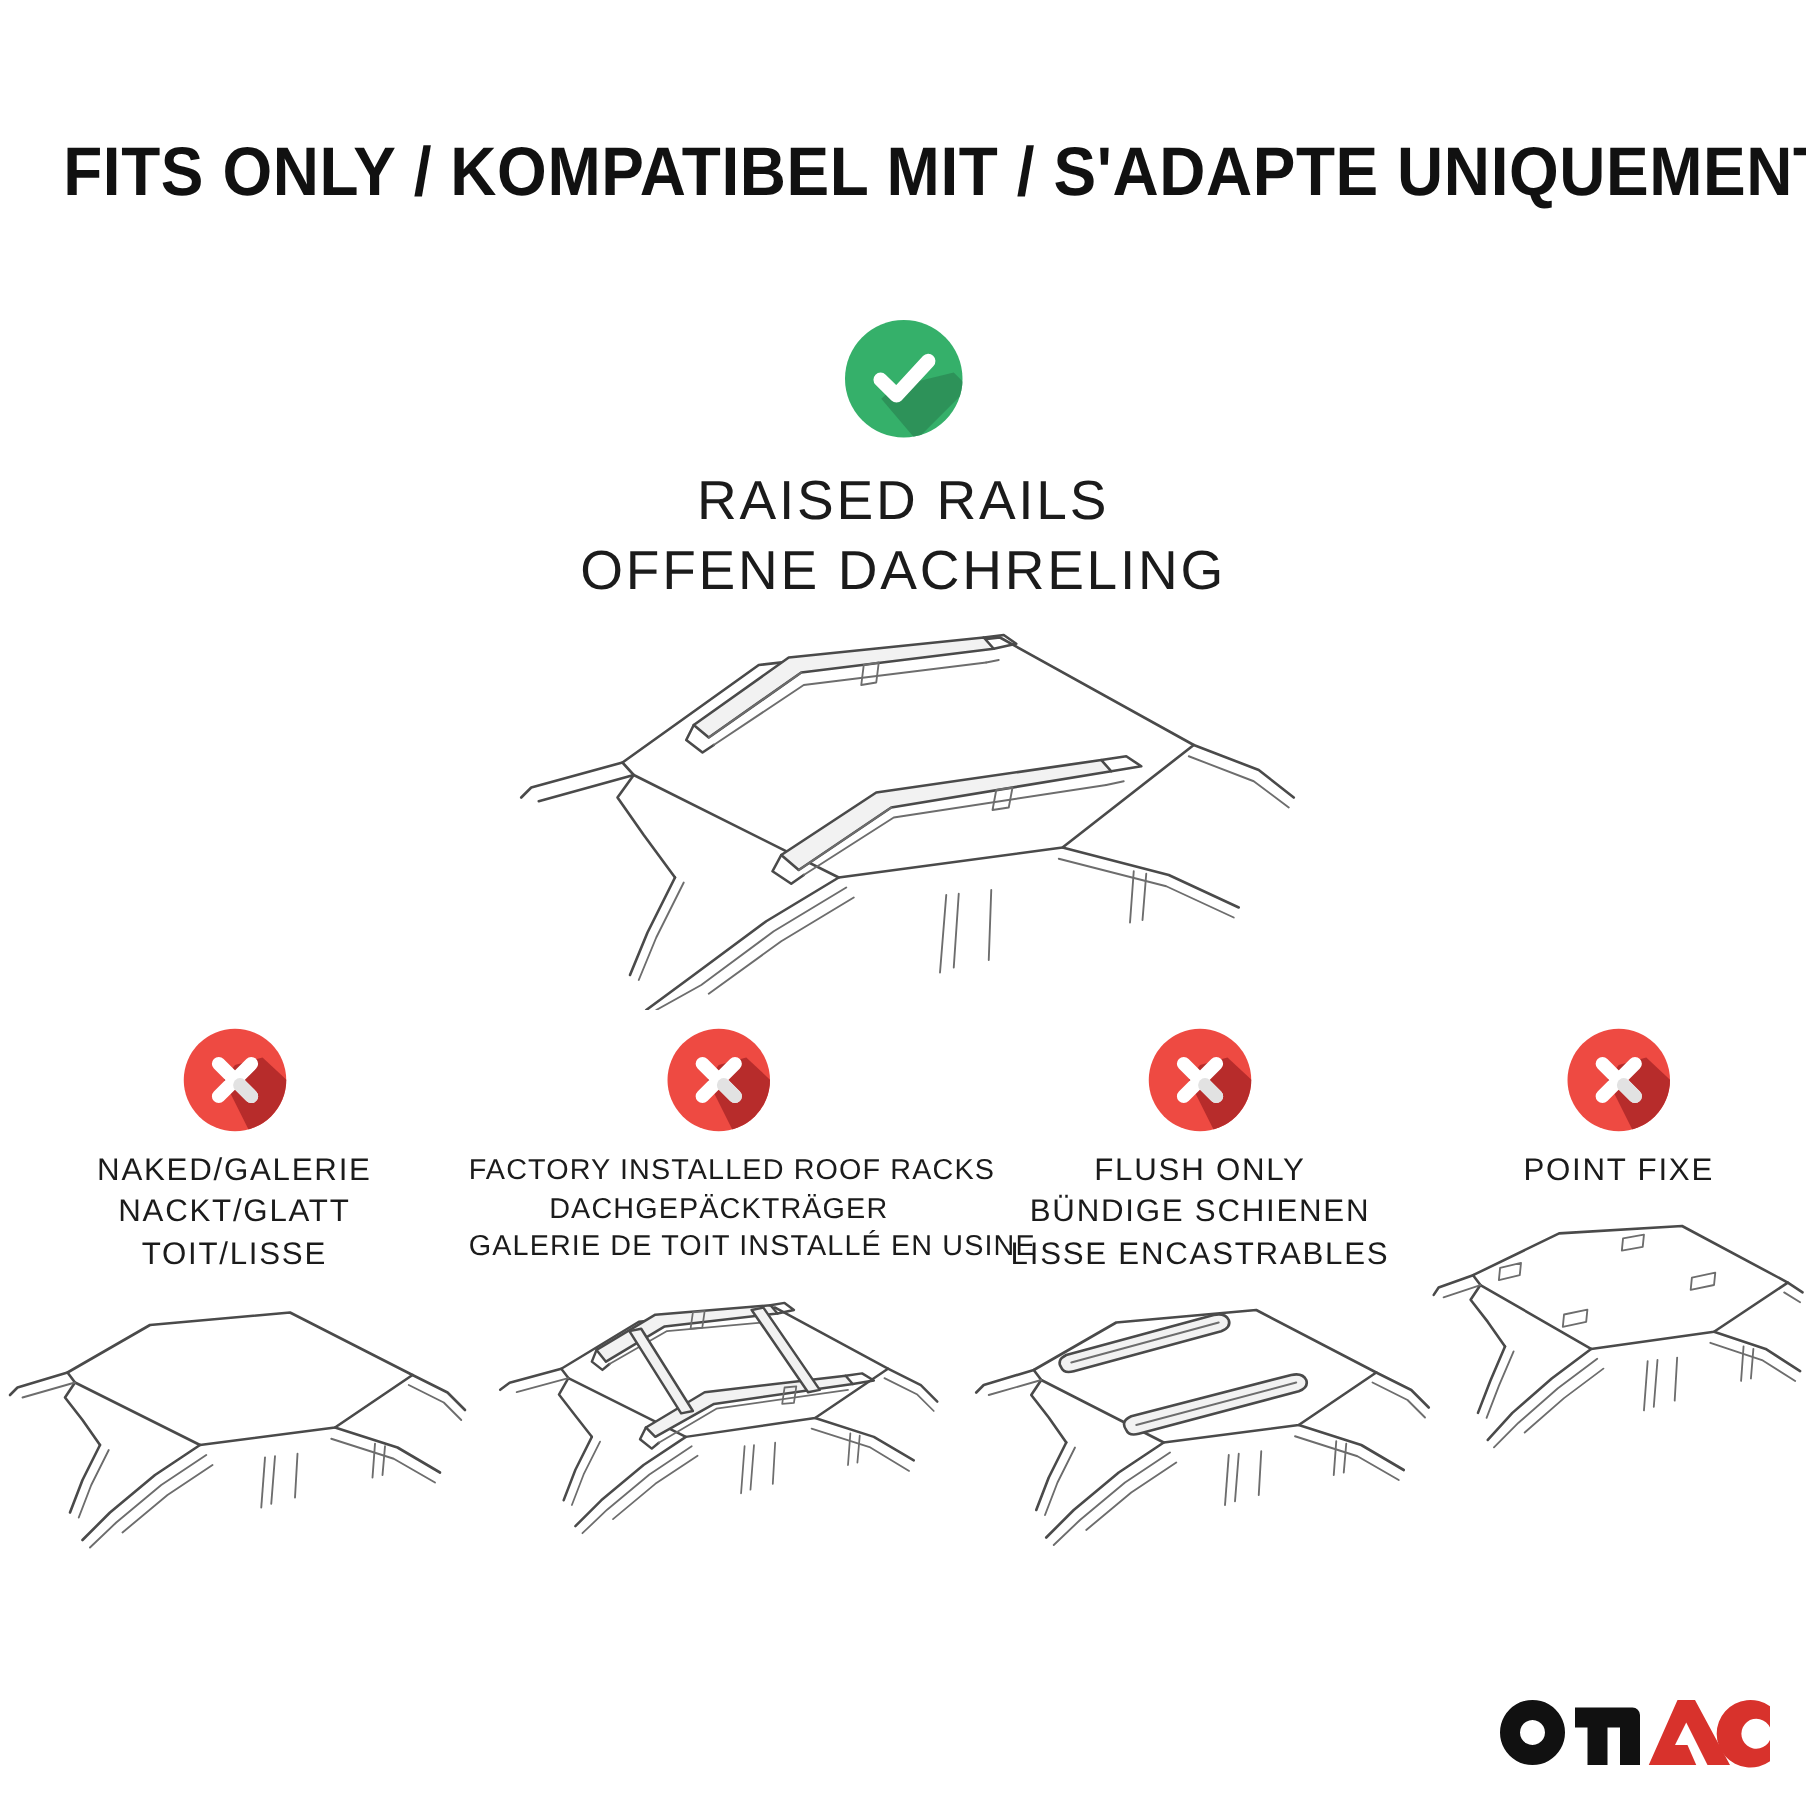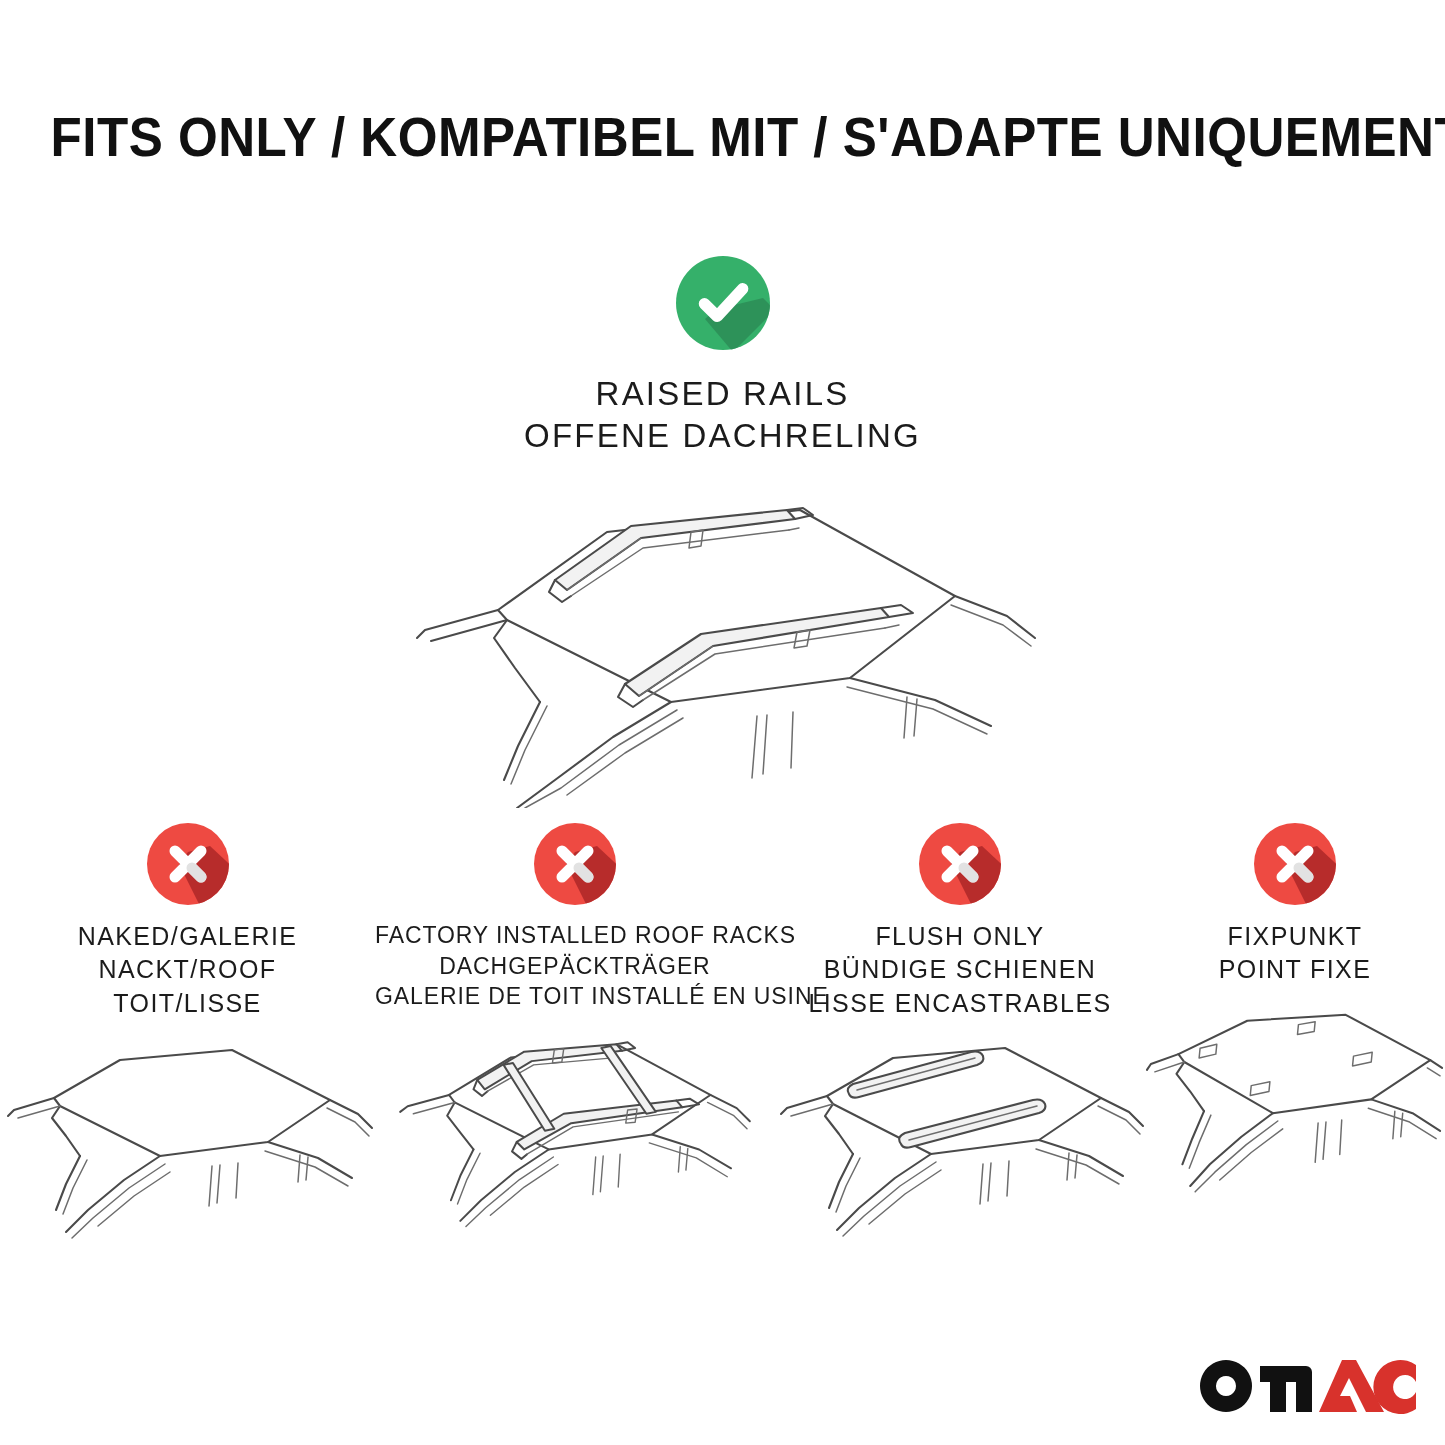--- a/index.html
+++ b/index.html
@@ -44,21 +44,21 @@
   .badge {
     width: 96px;
     height: 96px;
     margin: 0 auto;
     position: relative;
   }
   .badge svg { display:block; width:100%; height:100%; }
 
   .main-labels {
     margin-top: 22px;
-    font-size: 33px;
+    font-size: 44px;
     line-height: 1.28;
     letter-spacing: 2.2px;
     color: #1b1b1b;
     font-weight: 400;
   }
   .main-labels div { white-space: nowrap; }
 
   
   .main-illo {
     position: absolute;
@@ -220,21 +220,21 @@
           <circle cx="42" cy="42" r="41" fill="#EE4A42"></circle>
           <g clip-path="url(#xc1)">
             <path d="M42 30 L33 42 L55 86 L94 52 L64 24 Z" fill="#B32A2A" opacity="0.95"></path>
           </g>
           <path d="M29 29 L55 55 M55 29 L29 55" fill="none" stroke="#ffffff" stroke-width="11" stroke-linecap="round"></path>
           <path d="M46 46 L55 55" fill="none" stroke="#e2e2e2" stroke-width="11" stroke-linecap="round"></path>
         </svg>
       </div>
       <div class="col-labels">
         <div>NAKED/GALERIE</div>
-        <div>NACKT/ROOF</div>
+        <div>NACKT/GLATT</div>
         <div>TOIT/LISSE</div>
       </div>
       <div class="col-illo">
         <svg viewBox="0 0 375 235" xmlns="http://www.w3.org/2000/svg">
           <path class="line" d="M60 68 L54 60 L120 22 L232 12 L330 62 L268 104 L160 118 Z" fill="#fbfbfb"></path>
           <path class="line" d="M60 68 L52 80 L66 98 L80 118"></path>
           <path class="line" d="M54 60 L14 72 L8 78"></path>
           <path class="line-thin" d="M60 68 L18 80"></path>
           <path class="line" d="M80 118 L66 146 L56 172"></path>
           <path class="line-thin" d="M87 122 L73 150 L63 176"></path>
@@ -375,21 +375,20 @@
             </defs>
           <circle cx="42" cy="42" r="41" fill="#EE4A42"></circle>
           <g clip-path="url(#xc4)">
             <path d="M42 30 L33 42 L55 86 L94 52 L64 24 Z" fill="#B32A2A" opacity="0.95"></path>
           </g>
           <path d="M29 29 L55 55 M55 29 L29 55" fill="none" stroke="#ffffff" stroke-width="11" stroke-linecap="round"></path>
           <path d="M46 46 L55 55" fill="none" stroke="#e2e2e2" stroke-width="11" stroke-linecap="round"></path>
         </svg>
       </div>
       <div class="col-labels">
-        <div>FIXPUNKT</div>
         <div>POINT FIXE</div>
       </div>
       <div class="col-illo">
         <svg viewBox="0 0 305 235" xmlns="http://www.w3.org/2000/svg">
           <path class="line" d="M40 56 L34 48 L104 14 L204 8 L290 54 L230 94 L130 108 Z" fill="#fbfbfb"></path>
           <path class="line" d="M40 56 L32 68 L46 86 L60 106"></path>
           <path class="line" d="M34 48 L6 58 L2 64"></path>
           <path class="line-thin" d="M40 56 L10 66"></path>
           <path class="line" d="M60 106 L48 134 L38 160"></path>
           <path class="line-thin" d="M67 110 L55 138 L45 164"></path>

